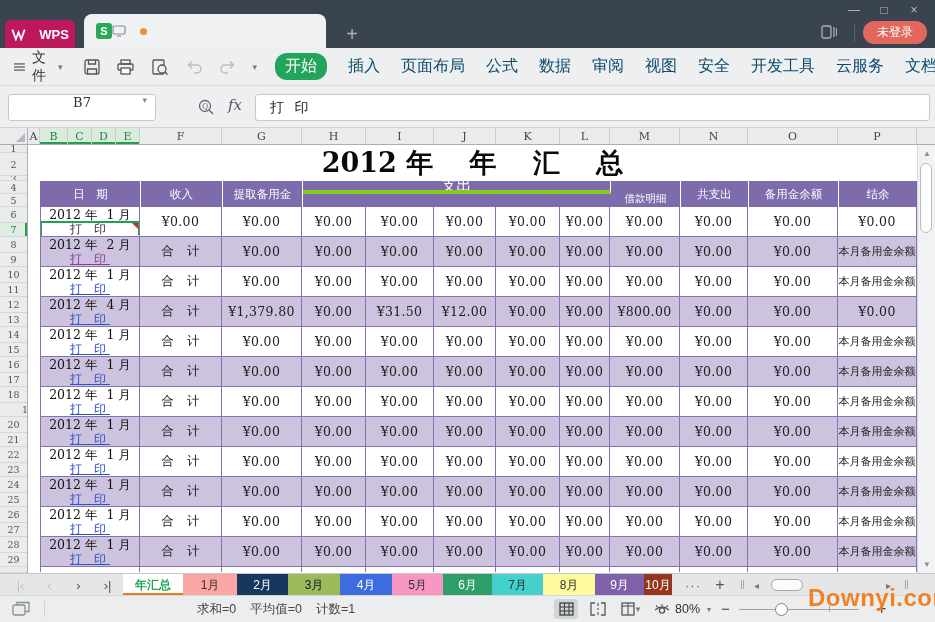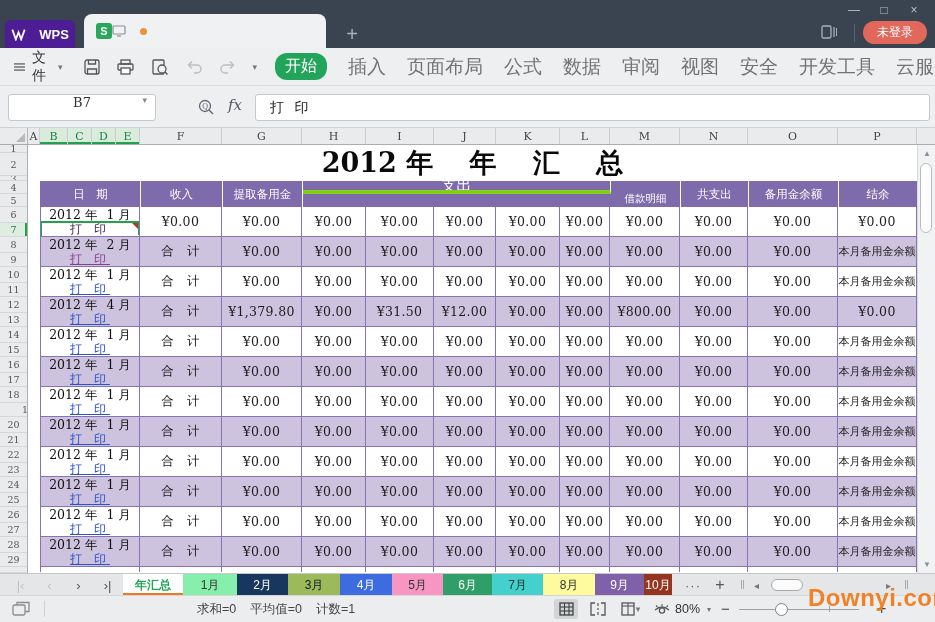--- a/index.html
+++ b/index.html
@@ -2,21 +2,21 @@
 <html><head>
 <meta charset="utf-8">
 <style>
   * { margin:0; padding:0; box-sizing:border-box; }
   html,body { width:935px; height:622px; overflow:hidden; }
   body { font-family:"Liberation Sans", sans-serif; }
   #app { position:relative; width:935px; height:622px; background:#eceeef; overflow:hidden; }
 
   
   .titlebar { position:absolute; left:0; top:0; width:935px; height:48px; background:#3a4450; }
-  .wps-tab { position:absolute; left:5px; top:20px; width:70px; height:28px; background:#4c1d95;
+  .wps-tab { position:absolute; left:5px; top:20px; width:70px; height:28px; background:#be185d;
              border-radius:6px 6px 0 0; display:flex; align-items:center; justify-content:center; gap:13px;
              color:#fff; font-size:13px; font-weight:bold; }
   .doc-tab { position:absolute; left:84px; top:14px; width:242px; height:34px; background:#f0f1f2;
              border-radius:8px 8px 0 0; display:flex; align-items:center; padding:0 12px; }
   .s-badge { width:16px; height:16px; background:#28a858; border-radius:3px; color:#fff; font-size:11px;
              font-weight:bold; display:flex; align-items:center; justify-content:center; }
   .doc-name { color:#28a04e; font-size:13px; margin-left:8px; flex:1; }
   .doc-monitor { margin-right:14px; }
   .doc-dot { width:7px; height:7px; border-radius:50%; background:#e8933c; }
   .newtab { position:absolute; left:340px; top:22px; width:24px; height:24px; color:#aab0b6; font-size:20px;
@@ -30,21 +30,21 @@
 
   
   .menubar { position:absolute; left:0; top:48px; width:935px; height:38px; background:#edeff0;
              border-bottom:1px solid #d9dbdc; display:flex; align-items:center; }
   .file-group { display:flex; align-items:center; gap:7px; margin-left:14px; color:#333; font-size:14px; }
   .chev { color:#777; font-size:9px; }
   .mdivider { width:1px; height:18px; background:#d2d4d5; margin:0 10px; }
   .qicons { display:flex; align-items:center; gap:16px; }
   .qicon { width:18px; height:18px; display:flex; align-items:center; justify-content:center; }
   .menu-tabs { display:flex; align-items:center; gap:21px; margin-left:18px; }
-  .mtab { font-size:19px; color:#737373; white-space:nowrap; }
+  .mtab { font-size:16px; color:#0c4a6e; white-space:nowrap; }
   .mtab.active { background:#23a45b; color:#fff; border-radius:12px; padding:3px 10px; font-size:16px; }
   .menu-right { position:absolute; right:12px; top:48px; height:38px; display:flex; align-items:center; gap:17px; }
   .search-box { display:flex; align-items:center; gap:5px; color:#666; font-size:12.5px; }
   .mr-glyph { color:#555; font-size:14px; }
 
   
   .formulabar { position:absolute; left:0; top:86px; width:935px; height:42px; background:#edeff0;
                 border-bottom:1px solid #cfd1d2; }
   .namebox { position:absolute; left:8px; top:8px; width:148px; height:27px; background:#fff;
              border:1px solid #c6c8ca; border-radius:3px; display:flex; align-items:flex-start; justify-content:center;
@@ -630,21 +630,21 @@
 
   <div class="sheetbar">
     <div class="nav-arrows">
         <div class="nav-a dis">|‹</div>
         <div class="nav-a dis">‹</div>
         <div class="nav-a">›</div>
         <div class="nav-a">›|</div>
       </div>
     <div class="sheet-tabs">
         <div class="stab active" style="width: 60px; background: rgb(255, 255, 255); color: rgb(31, 166, 83);">年汇总</div>
-        <div class="stab" style="width: 54px; background: #86efac; color: rgb(51, 51, 51);">1月</div>
+        <div class="stab" style="width: 54px; background: #fca5a5; color: rgb(51, 51, 51);">1月</div>
         <div class="stab" style="width: 51px; background: rgb(23, 55, 94); color: rgb(255, 255, 255);">2月</div>
         <div class="stab" style="width: 52px; background: rgb(156, 186, 89); color: #0f172a;">3月</div>
         <div class="stab" style="width: 52px; background: rgb(61, 108, 224); color: rgb(255, 255, 255);">4月</div>
         <div class="stab" style="width: 51px; background: rgb(247, 149, 195); color: rgb(51, 51, 51);">5月</div>
         <div class="stab" style="width: 49px; background: rgb(47, 158, 104); color: rgb(255, 255, 255);">6月</div>
         <div class="stab" style="width: 51px; background: rgb(68, 208, 205); color: rgb(34, 51, 51);">7月</div>
         <div class="stab" style="width: 52px; background: rgb(253, 251, 158); color: rgb(51, 51, 51);">8月</div>
         <div class="stab" style="width: 49px; background: rgb(126, 97, 168); color: rgb(255, 255, 255);">9月</div>
         <div class="stab" style="width: 28px; background: rgb(150, 53, 31); color: rgb(255, 255, 255);">10月</div>
       </div>

